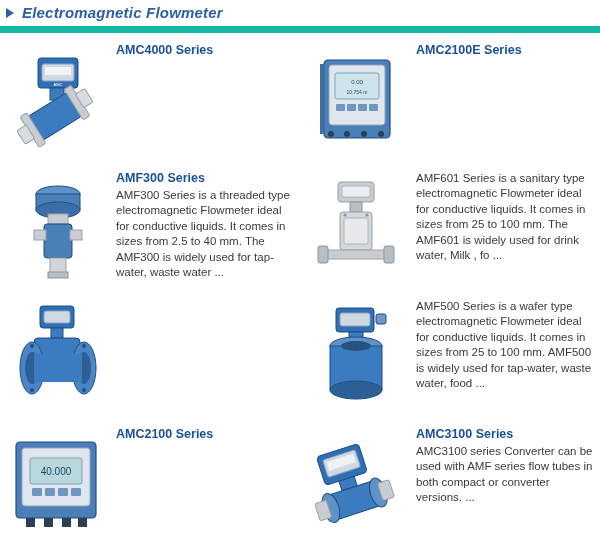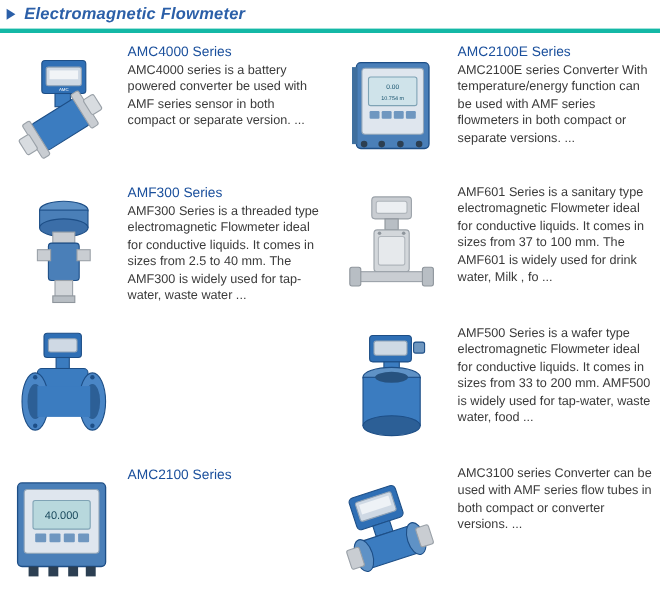--- a/index.html
+++ b/index.html
@@ -19,21 +19,21 @@
     width: 600px;
     height: 538px;
     box-sizing: border-box;
   }
   
   .page-header {
     display: flex;
     align-items: center;
     gap: 6px;
     padding: 4px 0 5px 6px;
-    border-bottom: 4px solid #14b8a6;
+    border-bottom: 7px solid #14b8a6;
   }
   .header-arrow {
     width: 0;
     height: 0;
     border-top: 5px solid transparent;
     border-bottom: 5px solid transparent;
     border-left: 8px solid #2b5fa8;
     margin-right: 2px;
   }
   .page-title {
@@ -69,21 +69,21 @@
     display: block;
   }
   .card-text {
     flex: 1;
     padding-left: 4px;
     padding-top: 4px;
     min-width: 0;
   }
   .card-title {
     font-size: 12.5px;
-    font-weight: normal;
+    font-weight: bold;
     color: #1a4f9c;
     line-height: 15px;
     margin-bottom: 2px;
     cursor: pointer;
   }
   .card-desc {
     font-size: 11.5px;
     line-height: 15.4px;
     color: #3a3a3a;
   }
@@ -116,21 +116,20 @@
             <rect x="28" y="62" width="48" height="28" rx="4" fill="#3b7cc0" stroke="#1d4e86"></rect>
             <rect x="22" y="58" width="8" height="36" rx="2" fill="#c9cdd2" stroke="#9aa1a8"></rect>
             <rect x="74" y="58" width="8" height="36" rx="2" fill="#c9cdd2" stroke="#9aa1a8"></rect>
             <rect x="12" y="68" width="11" height="16" rx="2" fill="#d8dce0" stroke="#9aa1a8"></rect>
             <rect x="81" y="68" width="11" height="16" rx="2" fill="#d8dce0" stroke="#9aa1a8"></rect>
           </g>
         </svg>
       </div>
       <div class="card-text">
         <div class="card-title">AMC4000 Series</div>
-        <div class="card-desc">AMC4000 series is a battery powered converter be used with AMF series sensor in both compact or separate version. ...</div>
       </div>
     </div>
 
     <div class="card">
       <div class="thumb">
         <svg width="104" height="116" viewBox="0 0 104 116">
           <rect x="0" y="0" width="104" height="116" fill="#ffffff"></rect>
           <rect x="20" y="20" width="66" height="78" rx="4" fill="#4a7fb8" stroke="#1d4e86" stroke-width="1.2"></rect>
           <rect x="25" y="25" width="56" height="60" rx="3" fill="#dfe6ee" stroke="#93a6b9"></rect>
           <rect x="31" y="33" width="44" height="26" rx="2" fill="#cfe3ea" stroke="#7fa3b5"></rect>
@@ -142,21 +141,20 @@
           <rect x="65" y="64" width="9" height="7" rx="1" fill="#6f97c0"></rect>
           <circle cx="27" cy="94" r="3" fill="#2c3f52"></circle>
           <circle cx="43" cy="94" r="3" fill="#2c3f52"></circle>
           <circle cx="60" cy="94" r="3" fill="#2c3f52"></circle>
           <circle cx="77" cy="94" r="3" fill="#2c3f52"></circle>
           <rect x="16" y="24" width="5" height="70" fill="#3f6f9e"></rect>
         </svg>
       </div>
       <div class="card-text">
         <div class="card-title">AMC2100E Series</div>
-        <div class="card-desc">AMC2100E series Converter With temperature/energy function can be used with AMF series flowmeters in both compact or separate versions. ...</div>
       </div>
     </div>
 
     <div class="card">
       <div class="thumb">
         <svg width="104" height="116" viewBox="0 0 104 116">
           <rect x="0" y="0" width="104" height="116" fill="#ffffff"></rect>
           <ellipse cx="54" cy="26" rx="22" ry="8" fill="#5f92c6" stroke="#1d4e86"></ellipse>
           <rect x="32" y="26" width="44" height="16" fill="#4a7fb8" stroke="#1d4e86"></rect>
           <ellipse cx="54" cy="42" rx="22" ry="8" fill="#3b6ea8" stroke="#1d4e86"></ellipse>
@@ -184,21 +182,21 @@
           <rect x="36" y="44" width="32" height="38" rx="3" fill="#d3d7db" stroke="#9aa1a8"></rect>
           <rect x="40" y="50" width="24" height="26" rx="2" fill="#e6e9ec" stroke="#b0b6bc"></rect>
           <rect x="22" y="82" width="60" height="9" fill="#c9cdd2" stroke="#9aa1a8"></rect>
           <rect x="14" y="78" width="10" height="17" rx="2" fill="#b8bec4" stroke="#8e959c"></rect>
           <rect x="80" y="78" width="10" height="17" rx="2" fill="#b8bec4" stroke="#8e959c"></rect>
           <circle cx="41" cy="47" r="1.6" fill="#8e959c"></circle>
           <circle cx="63" cy="47" r="1.6" fill="#8e959c"></circle>
         </svg>
       </div>
       <div class="card-text">
-        <div class="card-desc">AMF601 Series is a sanitary type electromagnetic Flowmeter ideal for conductive liquids. It comes in sizes from 37 to 100 mm. The AMF601 is widely used for drink water, Milk , fo ...</div>
+        <div class="card-desc">AMF601 Series is a sanitary type electromagnetic Flowmeter ideal for conductive liquids. It comes in sizes from 25 to 100 mm. The AMF601 is widely used for drink water, Milk , fo ...</div>
       </div>
     </div>
 
     <div class="card">
       <div class="thumb">
         <svg width="104" height="116" viewBox="0 0 104 116">
           <rect x="0" y="0" width="104" height="116" fill="#ffffff"></rect>
           <rect x="36" y="10" width="34" height="22" rx="3" fill="#2f6fb5" stroke="#1d4e86"></rect>
           <rect x="40" y="15" width="26" height="12" rx="2" fill="#cfd9e4" stroke="#90a2b5"></rect>
           <rect x="47" y="32" width="12" height="10" fill="#3b7cc0" stroke="#1d4e86"></rect>
@@ -224,21 +222,21 @@
           <rect x="36" y="17" width="30" height="13" rx="2" fill="#cfd9e4" stroke="#90a2b5"></rect>
           <rect x="72" y="18" width="10" height="10" rx="2" fill="#6f97c0" stroke="#1d4e86"></rect>
           <rect x="45" y="36" width="14" height="10" fill="#3b7cc0" stroke="#1d4e86"></rect>
           <ellipse cx="52" cy="50" rx="26" ry="9" fill="#5f92c6" stroke="#1d4e86"></ellipse>
           <rect x="26" y="50" width="52" height="44" fill="#3b7cc0" stroke="#1d4e86"></rect>
           <ellipse cx="52" cy="94" rx="26" ry="9" fill="#2c5f96" stroke="#1d4e86"></ellipse>
           <ellipse cx="52" cy="50" rx="15" ry="5" fill="#27527f"></ellipse>
         </svg>
       </div>
       <div class="card-text">
-        <div class="card-desc">AMF500 Series is a wafer type electromagnetic Flowmeter ideal for conductive liquids. It comes in sizes from 33 to 200 mm. AMF500 is widely used for tap-water, waste water, food ...</div>
+        <div class="card-desc">AMF500 Series is a wafer type electromagnetic Flowmeter ideal for conductive liquids. It comes in sizes from 25 to 100 mm. AMF500 is widely used for tap-water, waste water, food ...</div>
       </div>
     </div>
 
     <div class="card">
       <div class="thumb">
         <svg width="104" height="116" viewBox="0 0 104 116">
           <rect x="0" y="0" width="104" height="116" fill="#ffffff"></rect>
           <rect x="12" y="18" width="80" height="76" rx="4" fill="#4a7fb8" stroke="#1d4e86" stroke-width="1.2"></rect>
           <rect x="18" y="24" width="68" height="58" rx="3" fill="#dfe6ee" stroke="#93a6b9"></rect>
           <rect x="26" y="34" width="52" height="26" rx="2" fill="#b8d8dd" stroke="#7fa3b5"></rect>
@@ -269,18 +267,19 @@
             <rect x="36" y="52" width="16" height="10" fill="#3b7cc0" stroke="#1d4e86"></rect>
             <rect x="20" y="62" width="50" height="26" rx="4" fill="#3b7cc0" stroke="#1d4e86"></rect>
             <ellipse cx="20" cy="75" rx="8" ry="15" fill="#5f92c6" stroke="#1d4e86"></ellipse>
             <ellipse cx="70" cy="75" rx="8" ry="15" fill="#5f92c6" stroke="#1d4e86"></ellipse>
             <rect x="6" y="66" width="12" height="18" rx="2" fill="#c9cdd2" stroke="#9aa1a8"></rect>
             <rect x="72" y="66" width="12" height="18" rx="2" fill="#c9cdd2" stroke="#9aa1a8"></rect>
           </g>
         </svg>
       </div>
       <div class="card-text">
+        <div class="card-title">AMC3100 Series</div>
         <div class="card-desc">AMC3100 series Converter can be used with AMF series flow tubes in both compact or converter versions. ...</div>
       </div>
     </div>
 
   </div>
 </div>
 
 </body></html>

